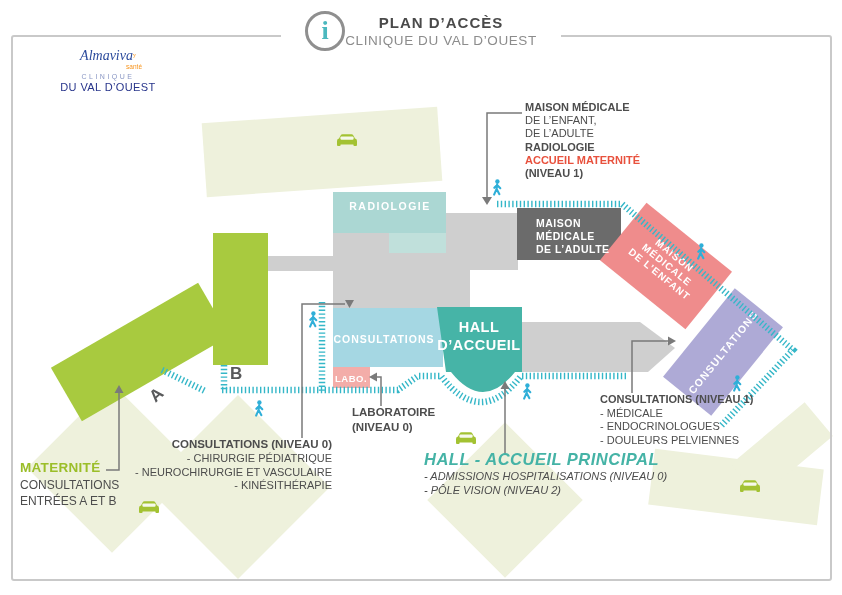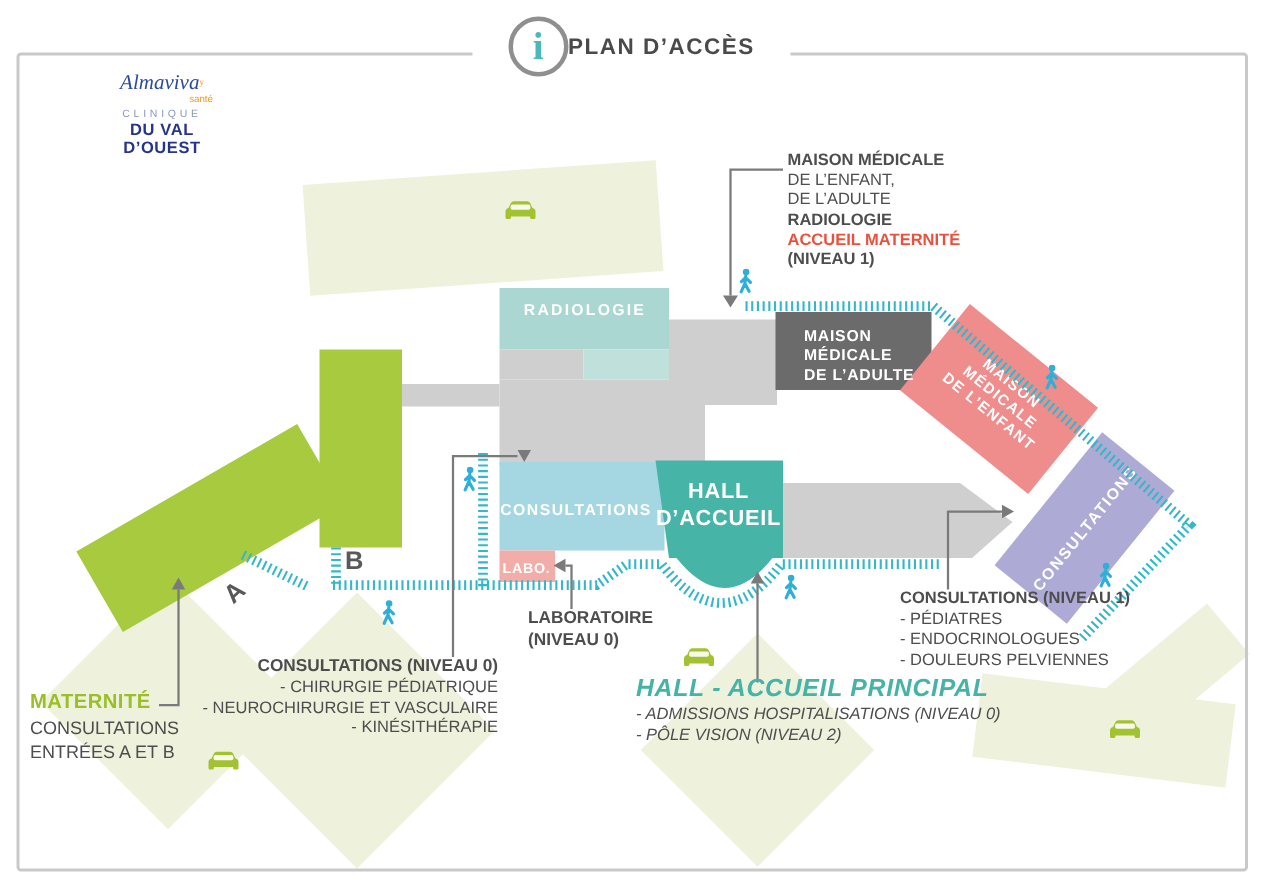--- a/index.html
+++ b/index.html
@@ -21,21 +21,21 @@
   .title{font-size:15px;font-weight:700;letter-spacing:1px;color:#4A4A4A;}
   .subtitle{font-size:13.5px;color:#8C8C8C;letter-spacing:.6px;margin-top:2px;}
 
   
   .logo{position:absolute;left:60px;top:49px;width:96px;text-align:center;z-index:4;}
   .logo-brand{font-family:"Liberation Serif",serif;font-style:italic;font-weight:400;
               font-size:14px;color:#2B4A9C;line-height:13px;}
   .logo-mark{color:#F7941D;font-size:10px;font-style:normal;}
   .logo-tagline{font-size:6.5px;color:#F7941D;text-align:right;padding-right:14px;line-height:7px;}
   .logo-clinique{font-size:7px;color:#8A97C4;letter-spacing:2.5px;margin-top:3px;line-height:8px;}
-  .logo-name{font-size:11px;font-weight:700;color:#27348B;letter-spacing:.4px;line-height:12px;}
+  .logo-name{font-size:11px;font-weight:400;color:#27348B;letter-spacing:.4px;line-height:12px;}
 
   
   .ann{position:absolute;z-index:4;font-size:11px;line-height:13.2px;color:#4D4D4D;}
   .ann .b{font-weight:700;}
   .ann .red{color:#E8513D;font-weight:700;}
   .ann-maison{left:525px;top:101px;}
   .ann-labo{left:352px;top:405px;font-weight:700;font-size:11.5px;line-height:14.5px;}
   .ann-consult0{left:120px;top:438px;width:212px;text-align:right;line-height:13.8px;}
   .ann-consult0 .ttl{font-size:11.5px;font-weight:700;}
   .ann-consult1{left:600px;top:393px;line-height:13.5px;}
@@ -166,20 +166,21 @@
       <use href="#car" x="136" y="499" width="26" height="16"></use>
       <use href="#car" x="737" y="478" width="26" height="16"></use>
     </g>
   </svg>
 
   <div class="header">
     <div class="header-card">
       <div class="info-icon"></div>
       <div class="title-block">
         <div class="title">PLAN D’ACCÈS</div>
+        <div class="subtitle">CLINIQUE DU VAL D’OUEST</div>
       </div>
     </div>
   </div>
 
   <div class="logo">
     <div class="logo-brand">
       <span>Almaviva</span><span class="logo-mark">ʸ</span>
     </div>
     <div class="logo-tagline">santé</div>
     <div class="logo-clinique">CLINIQUE</div>
@@ -202,21 +203,21 @@
 
   <div class="ann ann-consult0">
     <div class="ttl">CONSULTATIONS (NIVEAU 0)</div>
     <div>- CHIRURGIE PÉDIATRIQUE</div>
     <div>- NEUROCHIRURGIE ET VASCULAIRE</div>
     <div>- KINÉSITHÉRAPIE</div>
   </div>
 
   <div class="ann ann-consult1">
     <div class="ttl">CONSULTATIONS (NIVEAU 1)</div>
-    <div>- PÉDIATRES</div>
+    <div>- MÉDICALE</div>
     <div>- ENDOCRINOLOGUES</div>
     <div>- DOULEURS PELVIENNES</div>
   </div>
 
   <div class="ann ann-medicentre">
     <div class="ttl">MATERNITÉ</div>
     <div>CONSULTATIONS</div>
     <div>ENTRÉES A ET B</div>
   </div>
 

